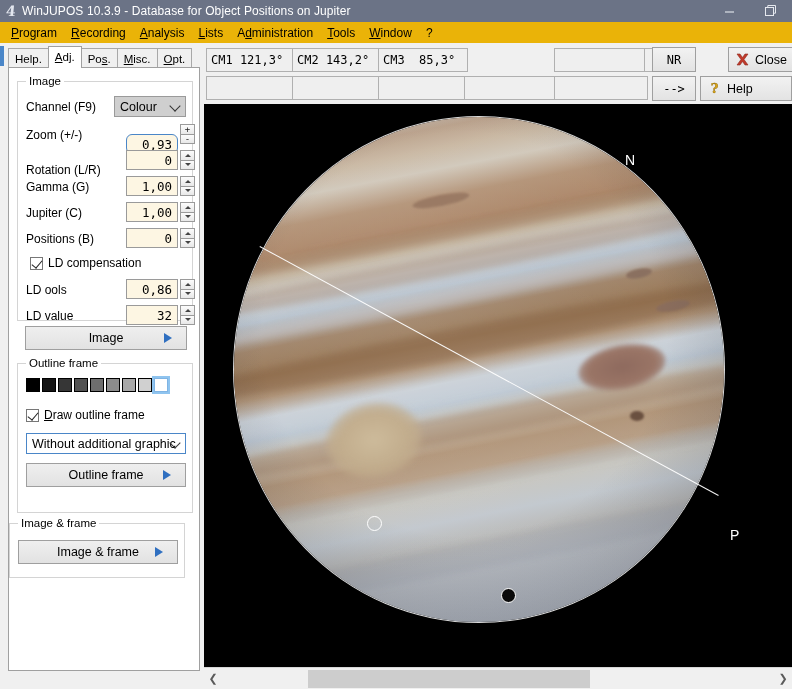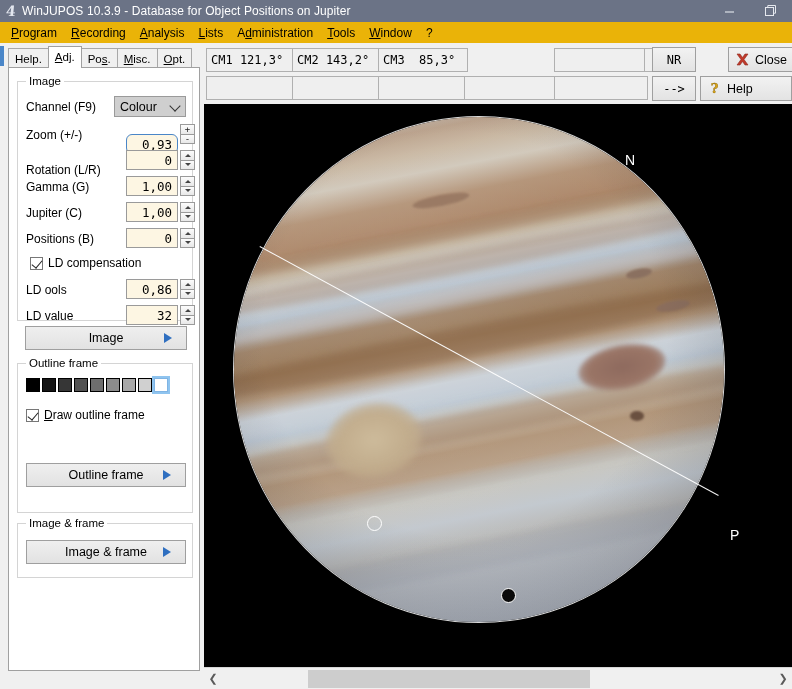--- a/index.html
+++ b/index.html
@@ -531,28 +531,32 @@
         <span class="swatch" style="background:#a8a8a8"></span>
         <span class="swatch" style="background:#d0d0d0"></span>
         <span class="swatch sel" style="background:#ffffff"></span>
       </div>
 
       <div class="checkrow" style="left:8px; top:44px;justify-content:space-between;">
         <span class="cbox checked"></span>
         <span><u>D</u>raw outline frame</span>
       </div>
 
+      <div class="combo sel-blue" style="left:8px; top:69px; width:160px;">
+        <span>Without additional graphic</span>
+        <span class="chev"></span>
+      </div>
 
       <div class="pushbtn" style="left:8px; top:99px; width:160px;">
         <span>Outline frame</span>
         <span class="ptri"></span>
       </div>
     </div>
 
-    <div class="groupbox" style="left:8px; top:455px; width:176px; height:55px;">
+    <div class="groupbox" style="left:0; top:455px; width:176px; height:55px;">
       <div class="gtitle">Image &amp; frame</div>
       <div class="pushbtn" style="left:8px; top:16px; width:160px;">
         <span>Image &amp; frame</span>
         <span class="ptri"></span>
       </div>
     </div>
   </div>
 
   <div class="toolbar">
     <div class="tbcell" style="left:2px; top:2px; width:90px;">

